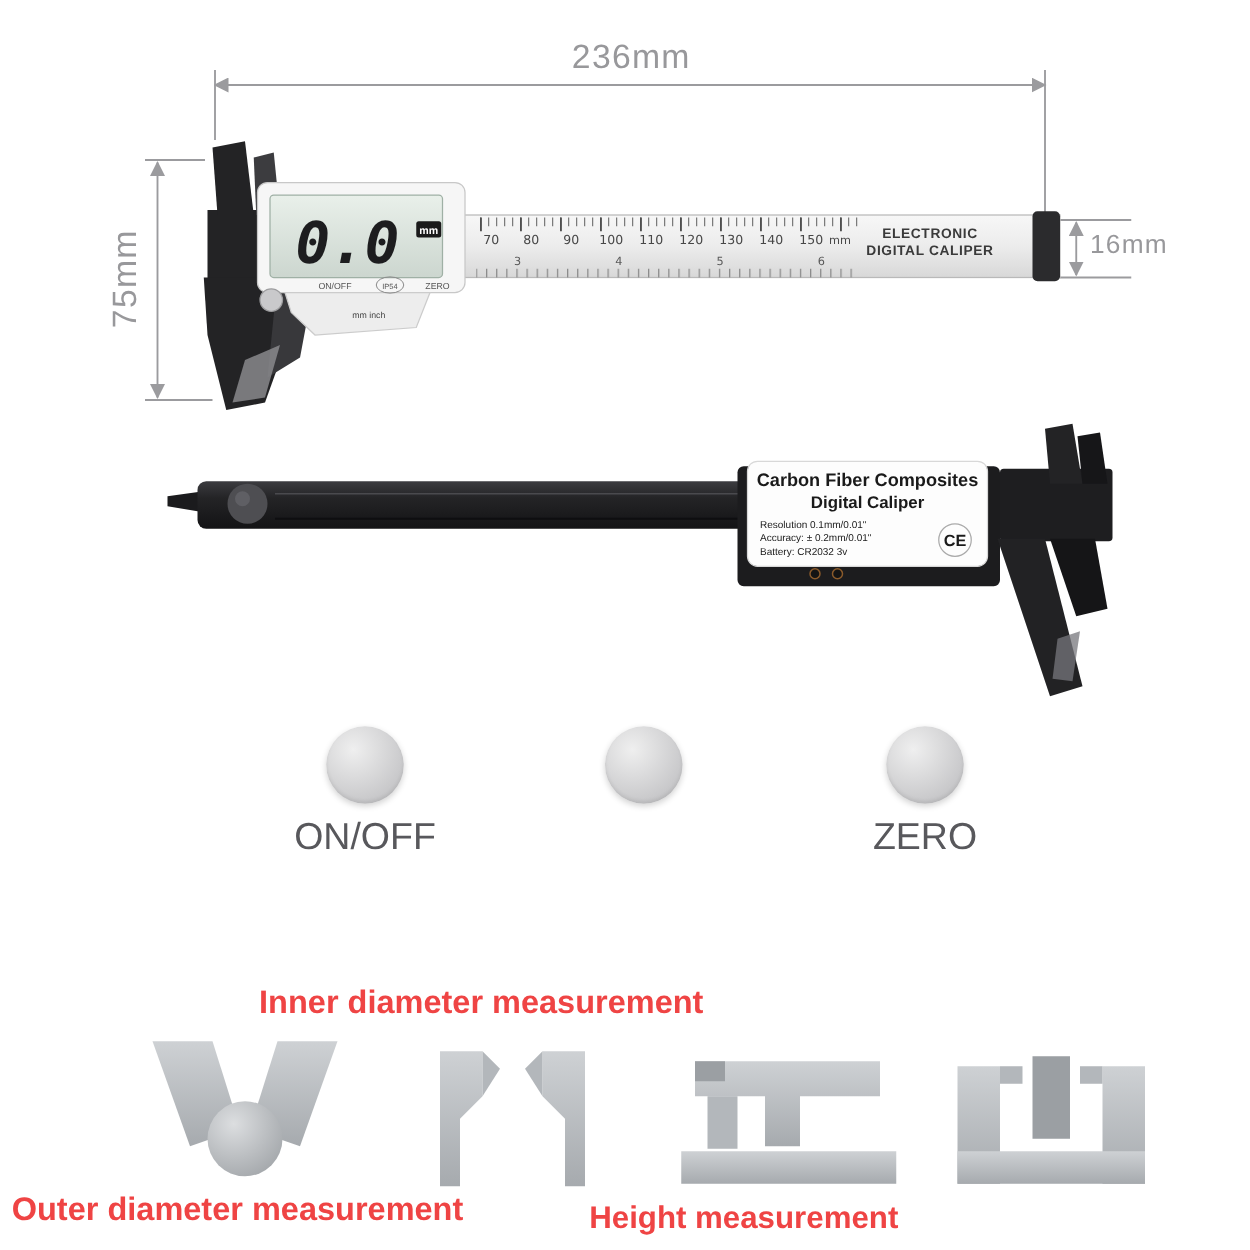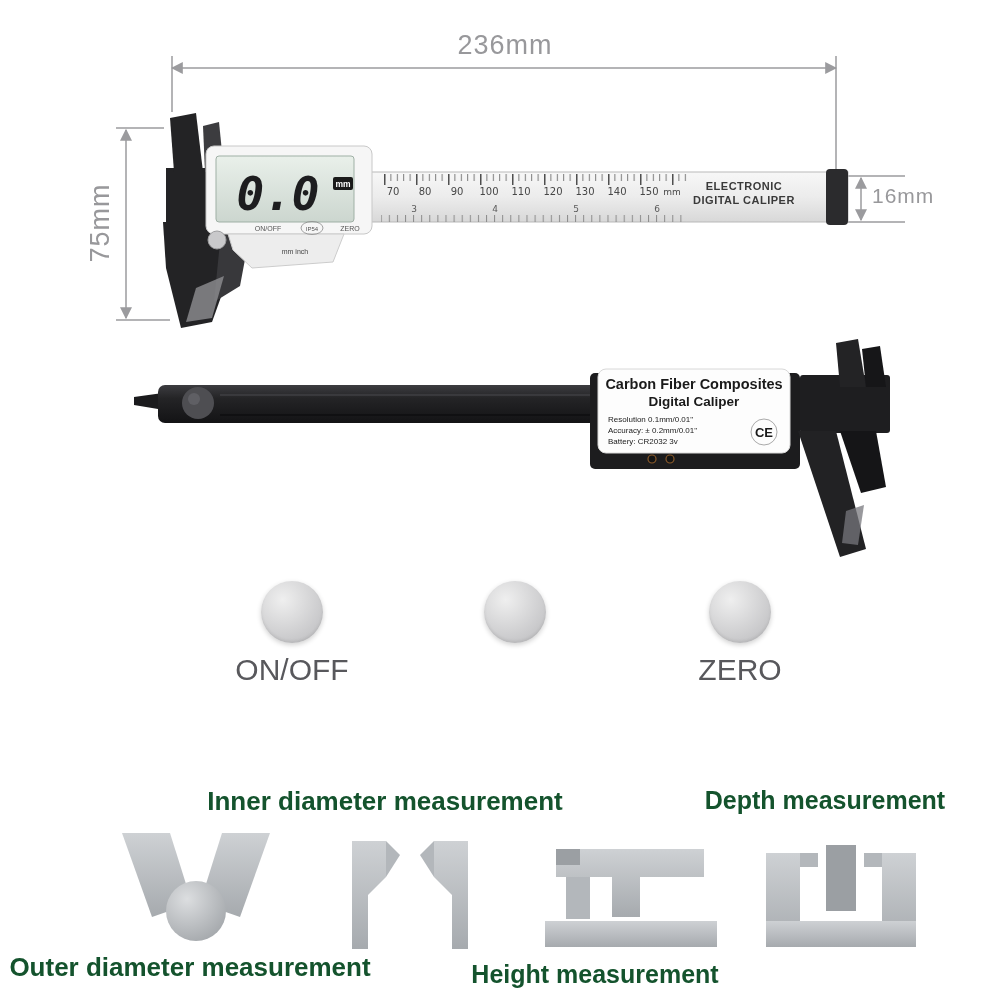--- a/index.html
+++ b/index.html
@@ -9,21 +9,21 @@
   .dim-label{position:absolute;color:#98989b;font-size:27px;letter-spacing:1px;}
   .dim-236{left:380px;top:30px;width:250px;text-align:center;}
   .dim-75{left:50px;top:208px;width:100px;height:30px;text-align:center;
           transform:rotate(-90deg);transform-origin:center;}
   .dim-16{left:872px;top:184px;font-size:21px;}
   .btn-circle{position:absolute;top:581px;width:62px;height:62px;border-radius:50%;
     background:radial-gradient(circle at 35% 30%, #efefef, #c9c9cb 70%, #b9b9bb);
     box-shadow:0 2px 5px rgba(0,0,0,.18), inset 0 -2px 3px rgba(0,0,0,.08);}
   .btn-label{position:absolute;top:653px;width:220px;text-align:center;
     color:#58585c;font-size:30px;}
-  .meas-label{position:absolute;font-weight:bold;color:#14532d;font-size:25px;text-align:center;}
+  .meas-label{position:absolute;font-weight:bold;color:#ef4444;font-size:25px;text-align:center;}
   .meas-inner{left:185px;top:786px;width:400px;font-size:26px;}
   .meas-depth{left:655px;top:786px;width:340px;}
   .meas-outer{left:0px;top:952px;width:380px;font-size:26px;}
   .meas-height{left:420px;top:960px;width:350px;}
 </style>
 </head>
 <body>
 
 <div class="canvas">
 
@@ -172,21 +172,20 @@
     </g>
   </svg>
 
   <div class="btn-circle" style="left:261px"></div>
   <div class="btn-circle" style="left:484px"></div>
   <div class="btn-circle" style="left:709px"></div>
   <div class="btn-label" style="left:182px">ON/OFF</div>
   <div class="btn-label" style="left:630px">ZERO</div>
 
   <div class="meas-label meas-inner">Inner diameter measurement</div>
-  <div class="meas-label meas-depth">Depth measurement</div>
   <div class="meas-label meas-height">Height measurement</div>
   <div class="meas-label meas-outer">Outer diameter measurement</div>
 
   <svg style="top:825px" width="1000" height="150" viewBox="0 0 1000 150">
     <defs>
       <linearGradient id="gA" x1="0" y1="0" x2="0" y2="1">
         <stop offset="0" stop-color="#ced1d4"></stop>
           <stop offset="1" stop-color="#a6aaae"></stop>
       </linearGradient>
       <radialGradient id="gBall" cx="0.35" cy="0.3" r="0.9">

